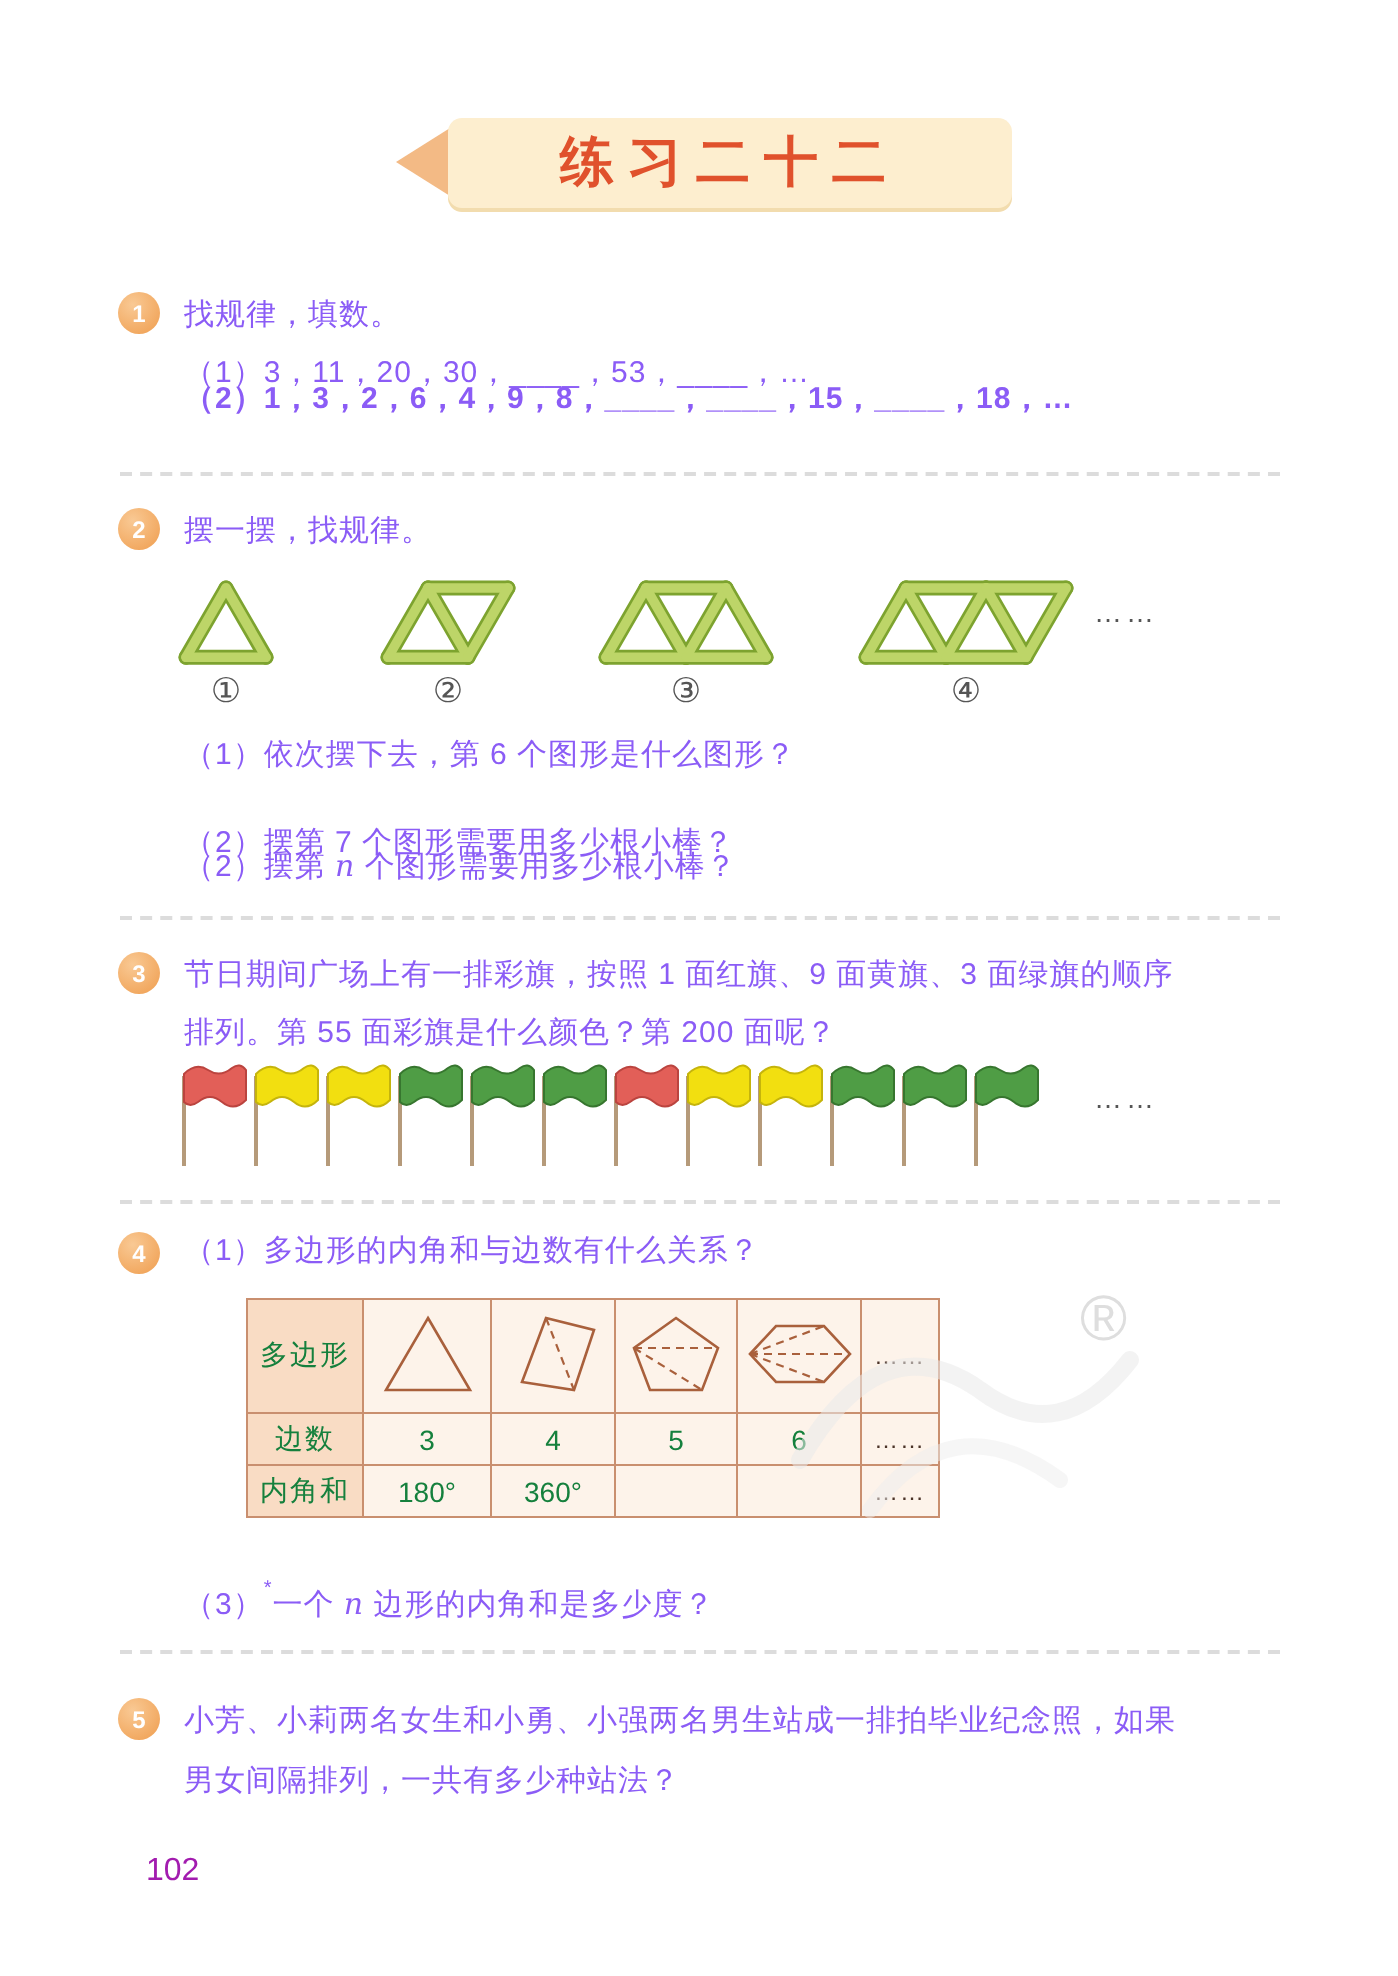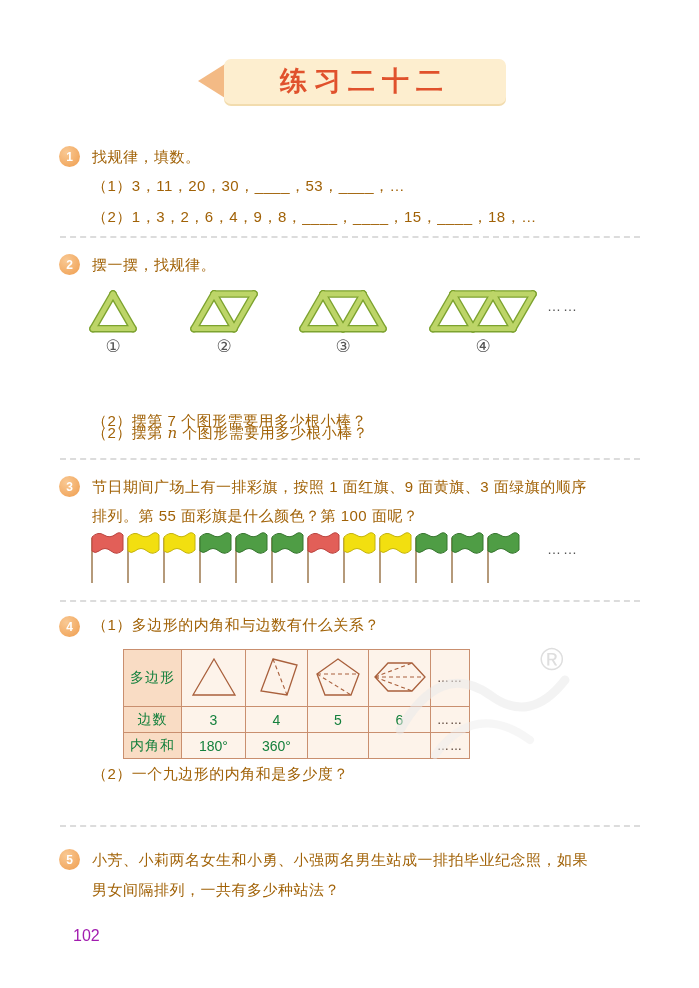--- a/index.html
+++ b/index.html
@@ -16,21 +16,21 @@
   .banner-title { position:absolute; left:28px; top:0; width:282px; height:46px;
     display:flex; align-items:center; justify-content:center;
     color:#e0512c; font-size:27px; font-weight:bold; letter-spacing:7px; }
 
   
   .badge { position:absolute; width:21px; height:21px; border-radius:50%;
     background:radial-gradient(circle at 35% 30%, #f9c994, #ef9d4e);
     color:#fff; font-size:12px; font-weight:bold;
     display:flex; align-items:center; justify-content:center; }
 
-  .txt { position:absolute; left:92px; color:#a16207; font-size:15px; white-space:nowrap; letter-spacing:0.5px; }
+  .txt { position:absolute; left:92px; color:#8b5cf6; font-size:15px; white-space:nowrap; letter-spacing:0.5px; }
   .var { font-style:italic; font-family:"DejaVu Serif",serif; }
   sup.star { font-size:10px; position:relative; top:-4px; }
 
   .sep { position:absolute; left:60px; width:580px; border-top:2px dashed #dcdcdc; }
 
   .fig-label { position:absolute; color:#555; font-size:17px; transform:translateX(-50%); }
   .dots { position:absolute; color:#555; font-size:14px; letter-spacing:2px; }
 
   
   .ptable { position:absolute; left:123px; top:649px; display:grid;
@@ -55,21 +55,21 @@
 
   <div class="banner">
     <div class="banner-tip"></div>
     <div class="banner-body"></div>
     <div class="banner-title">练习二十二</div>
   </div>
 
   <div class="badge" style="left:59px; top:146px;">1</div>
   <div class="txt" style="top:148px;">找规律，填数。</div>
   <div class="txt" style="top:177px;text-align:right;">（1）3，11，20，30，____，53，____，…</div>
-  <div class="txt" style="top:208px;">（2）1，3，2，6，4，9，8，____，____，15，____，18，…</div>
+  <div class="txt" style="top:190px;font-weight:bold;">（2）1，3，2，6，4，9，8，____，____，15，____，18，…</div>
 
   <div class="sep" style="top:236px;"></div>
 
   <div class="badge" style="left:59px; top:254px;">2</div>
   <div class="txt" style="top:256px;">摆一摆，找规律。</div>
   <div id="stick-figures">
       <svg width="54" height="48.64101615137754" style="position:absolute; left:86px; top:287px;">
         <line x1="7" y1="41.64101615137754" x2="27" y2="7" stroke="#7da32f" stroke-width="7.5" stroke-linecap="round"></line>
         <line x1="27" y1="7" x2="47" y2="41.64101615137754" stroke="#7da32f" stroke-width="7.5" stroke-linecap="round"></line>
         <line x1="7" y1="41.64101615137754" x2="47" y2="41.64101615137754" stroke="#7da32f" stroke-width="7.5" stroke-linecap="round"></line>
@@ -124,28 +124,29 @@
         <line x1="67" y1="7" x2="87" y2="41.64101615137754" stroke="#bdd568" stroke-width="4.8" stroke-linecap="round"></line>
         <line x1="67" y1="7" x2="107" y2="7" stroke="#bdd568" stroke-width="4.8" stroke-linecap="round"></line>
         <line x1="107" y1="7" x2="87" y2="41.64101615137754" stroke="#bdd568" stroke-width="4.8" stroke-linecap="round"></line>
       </svg>
     </div>
   <div class="fig-label" style="left:113px; top:336px;">①</div>
   <div class="fig-label" style="left:224px; top:336px;">②</div>
   <div class="fig-label" style="left:343px; top:336px;">③</div>
   <div class="fig-label" style="left:483px; top:336px;">④</div>
   <div class="dots" style="left:547px; top:298px;">……</div>
+  <div class="txt" style="top:368px;">（1）依次摆下去，第 6 个图形是什么图形？</div>
   <div class="txt" style="top:412px;">（2）摆第 7 个图形需要用多少根小棒？</div>
   <div class="txt" style="top:424px;"><span>（2）摆第 </span><span class="var">n</span><span> 个图形需要用多少根小棒？</span></div>
 
   <div class="sep" style="top:458px;"></div>
 
   <div class="badge" style="left:59px; top:476px;">3</div>
   <div class="txt" style="top:478px;">节日期间广场上有一排彩旗，按照 1 面红旗、9 面黄旗、3 面绿旗的顺序</div>
-  <div class="txt" style="top:507px;">排列。第 55 面彩旗是什么颜色？第 100 面呢？</div>
+  <div class="txt" style="top:507px;">排列。第 55 面彩旗是什么颜色？第 200 面呢？</div>
   <div id="flag-row" style="position:absolute; left:88px; top:530px;"><svg width="436" height="56">
         <g transform="translate(2,0)">
           <line x1="2" y1="8" x2="2" y2="53" stroke="#b59a7a" stroke-width="2"></line>
           <path d="M2,7 Q8,1 14,5 Q20,9 26,4 Q30,1 33,5 L33,20 Q27,26 21,21 Q15,16 9,21 Q5,24 2,21 Z" fill="#e25f58" stroke="#bb443f" stroke-width="1"></path>
         </g>
         <g transform="translate(38,0)">
           <line x1="2" y1="8" x2="2" y2="53" stroke="#b59a7a" stroke-width="2"></line>
           <path d="M2,7 Q8,1 14,5 Q20,9 26,4 Q30,1 33,5 L33,20 Q27,26 21,21 Q15,16 9,21 Q5,24 2,21 Z" fill="#f2df10" stroke="#c5b40c" stroke-width="1"></path>
         </g>
         <g transform="translate(74,0)">
@@ -240,21 +241,21 @@
     <div class="cell"></div>
     <div class="cell tdots">……</div>
   </div>
 
   <span class="watermark">®</span>
   <svg class="wm-script" width="200" height="130">
     <path d="M20 90 Q60 20 110 55 Q150 85 185 40" stroke="#e9e9e9" stroke-width="9" fill="none" stroke-linecap="round" opacity="0.55"></path>
     <path d="M55 115 Q95 60 150 100" stroke="#ededed" stroke-width="8" fill="none" stroke-linecap="round" opacity="0.5"></path>
   </svg>
 
-  <div class="txt" style="top:765px;">（2）一个九边形的内角和是多少度？</div>
+  <div class="txt" style="top:793px;"><span>（3）</span><sup class="star">*</sup><span>一个 </span><span class="var">n</span><span> 边形的内角和是多少度？</span></div>
 
   <div class="sep" style="top:825px;"></div>
 
   <div class="badge" style="left:59px; top:849px;">5</div>
   <div class="txt" style="top:881px;">男女间隔排列，一共有多少种站法？</div>
   <div class="txt" style="top:851px;">小芳、小莉两名女生和小勇、小强两名男生站成一排拍毕业纪念照，如果</div>
 
   <div class="pagenum">102</div>
 </div>
 

